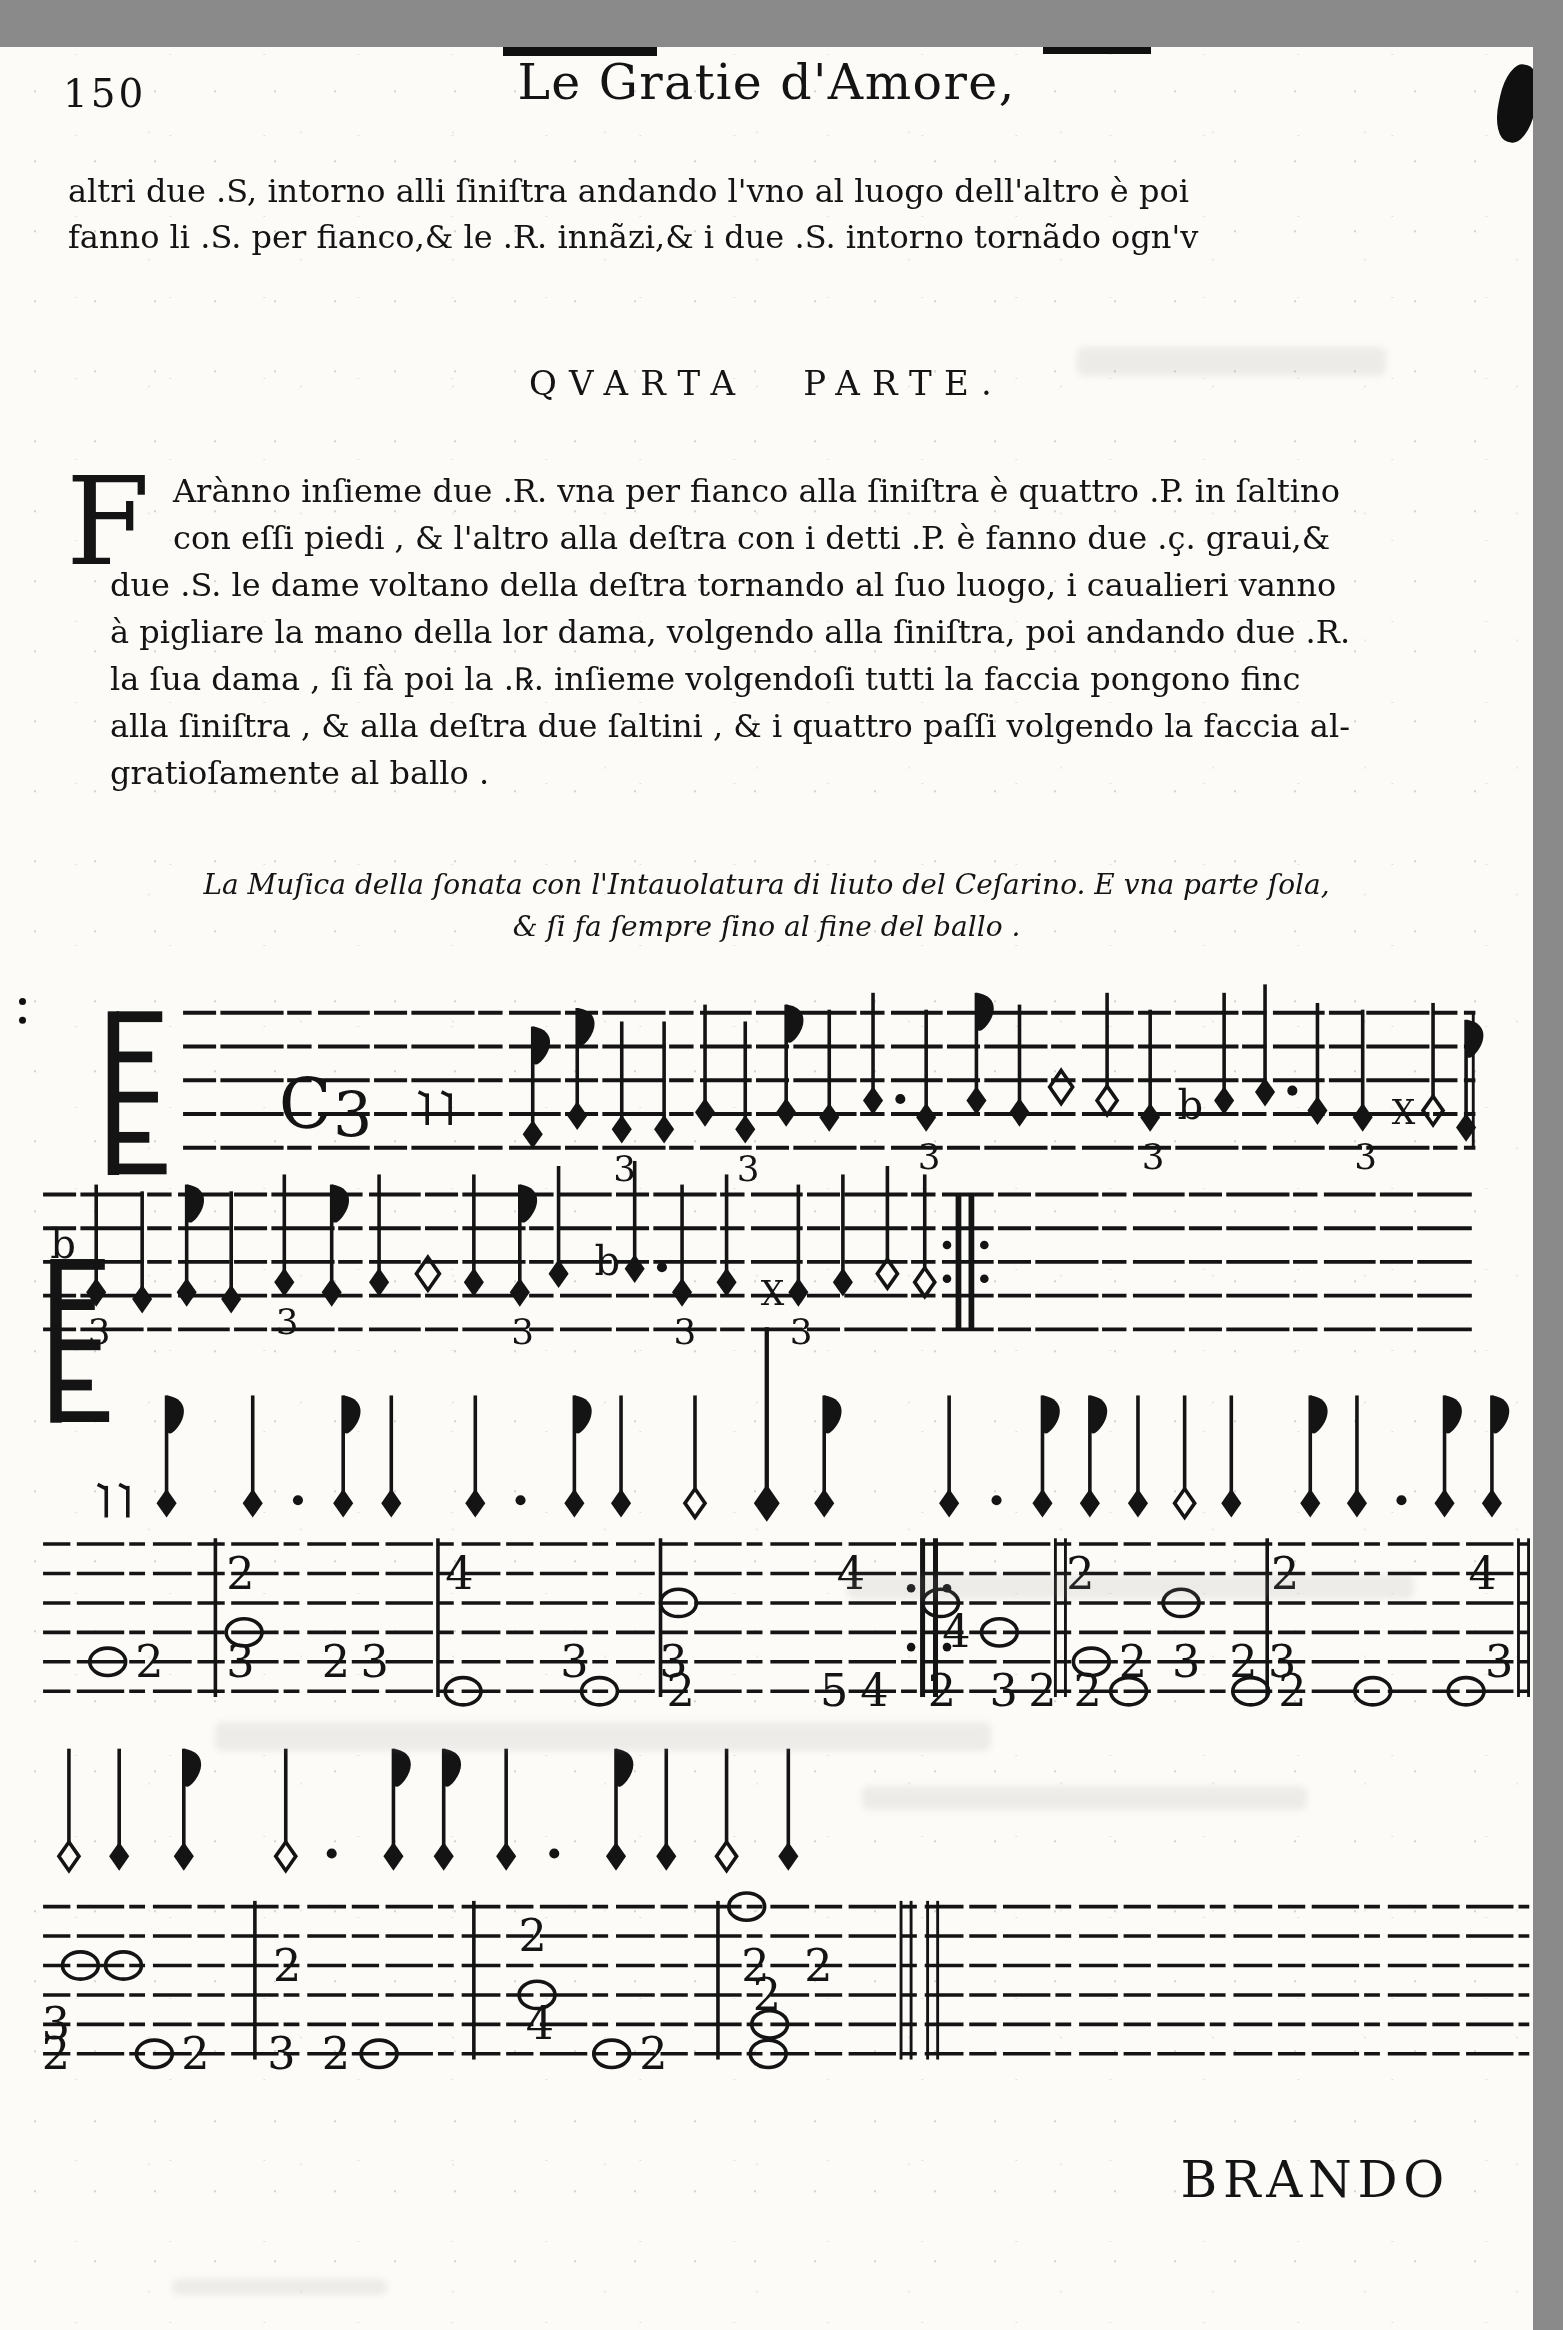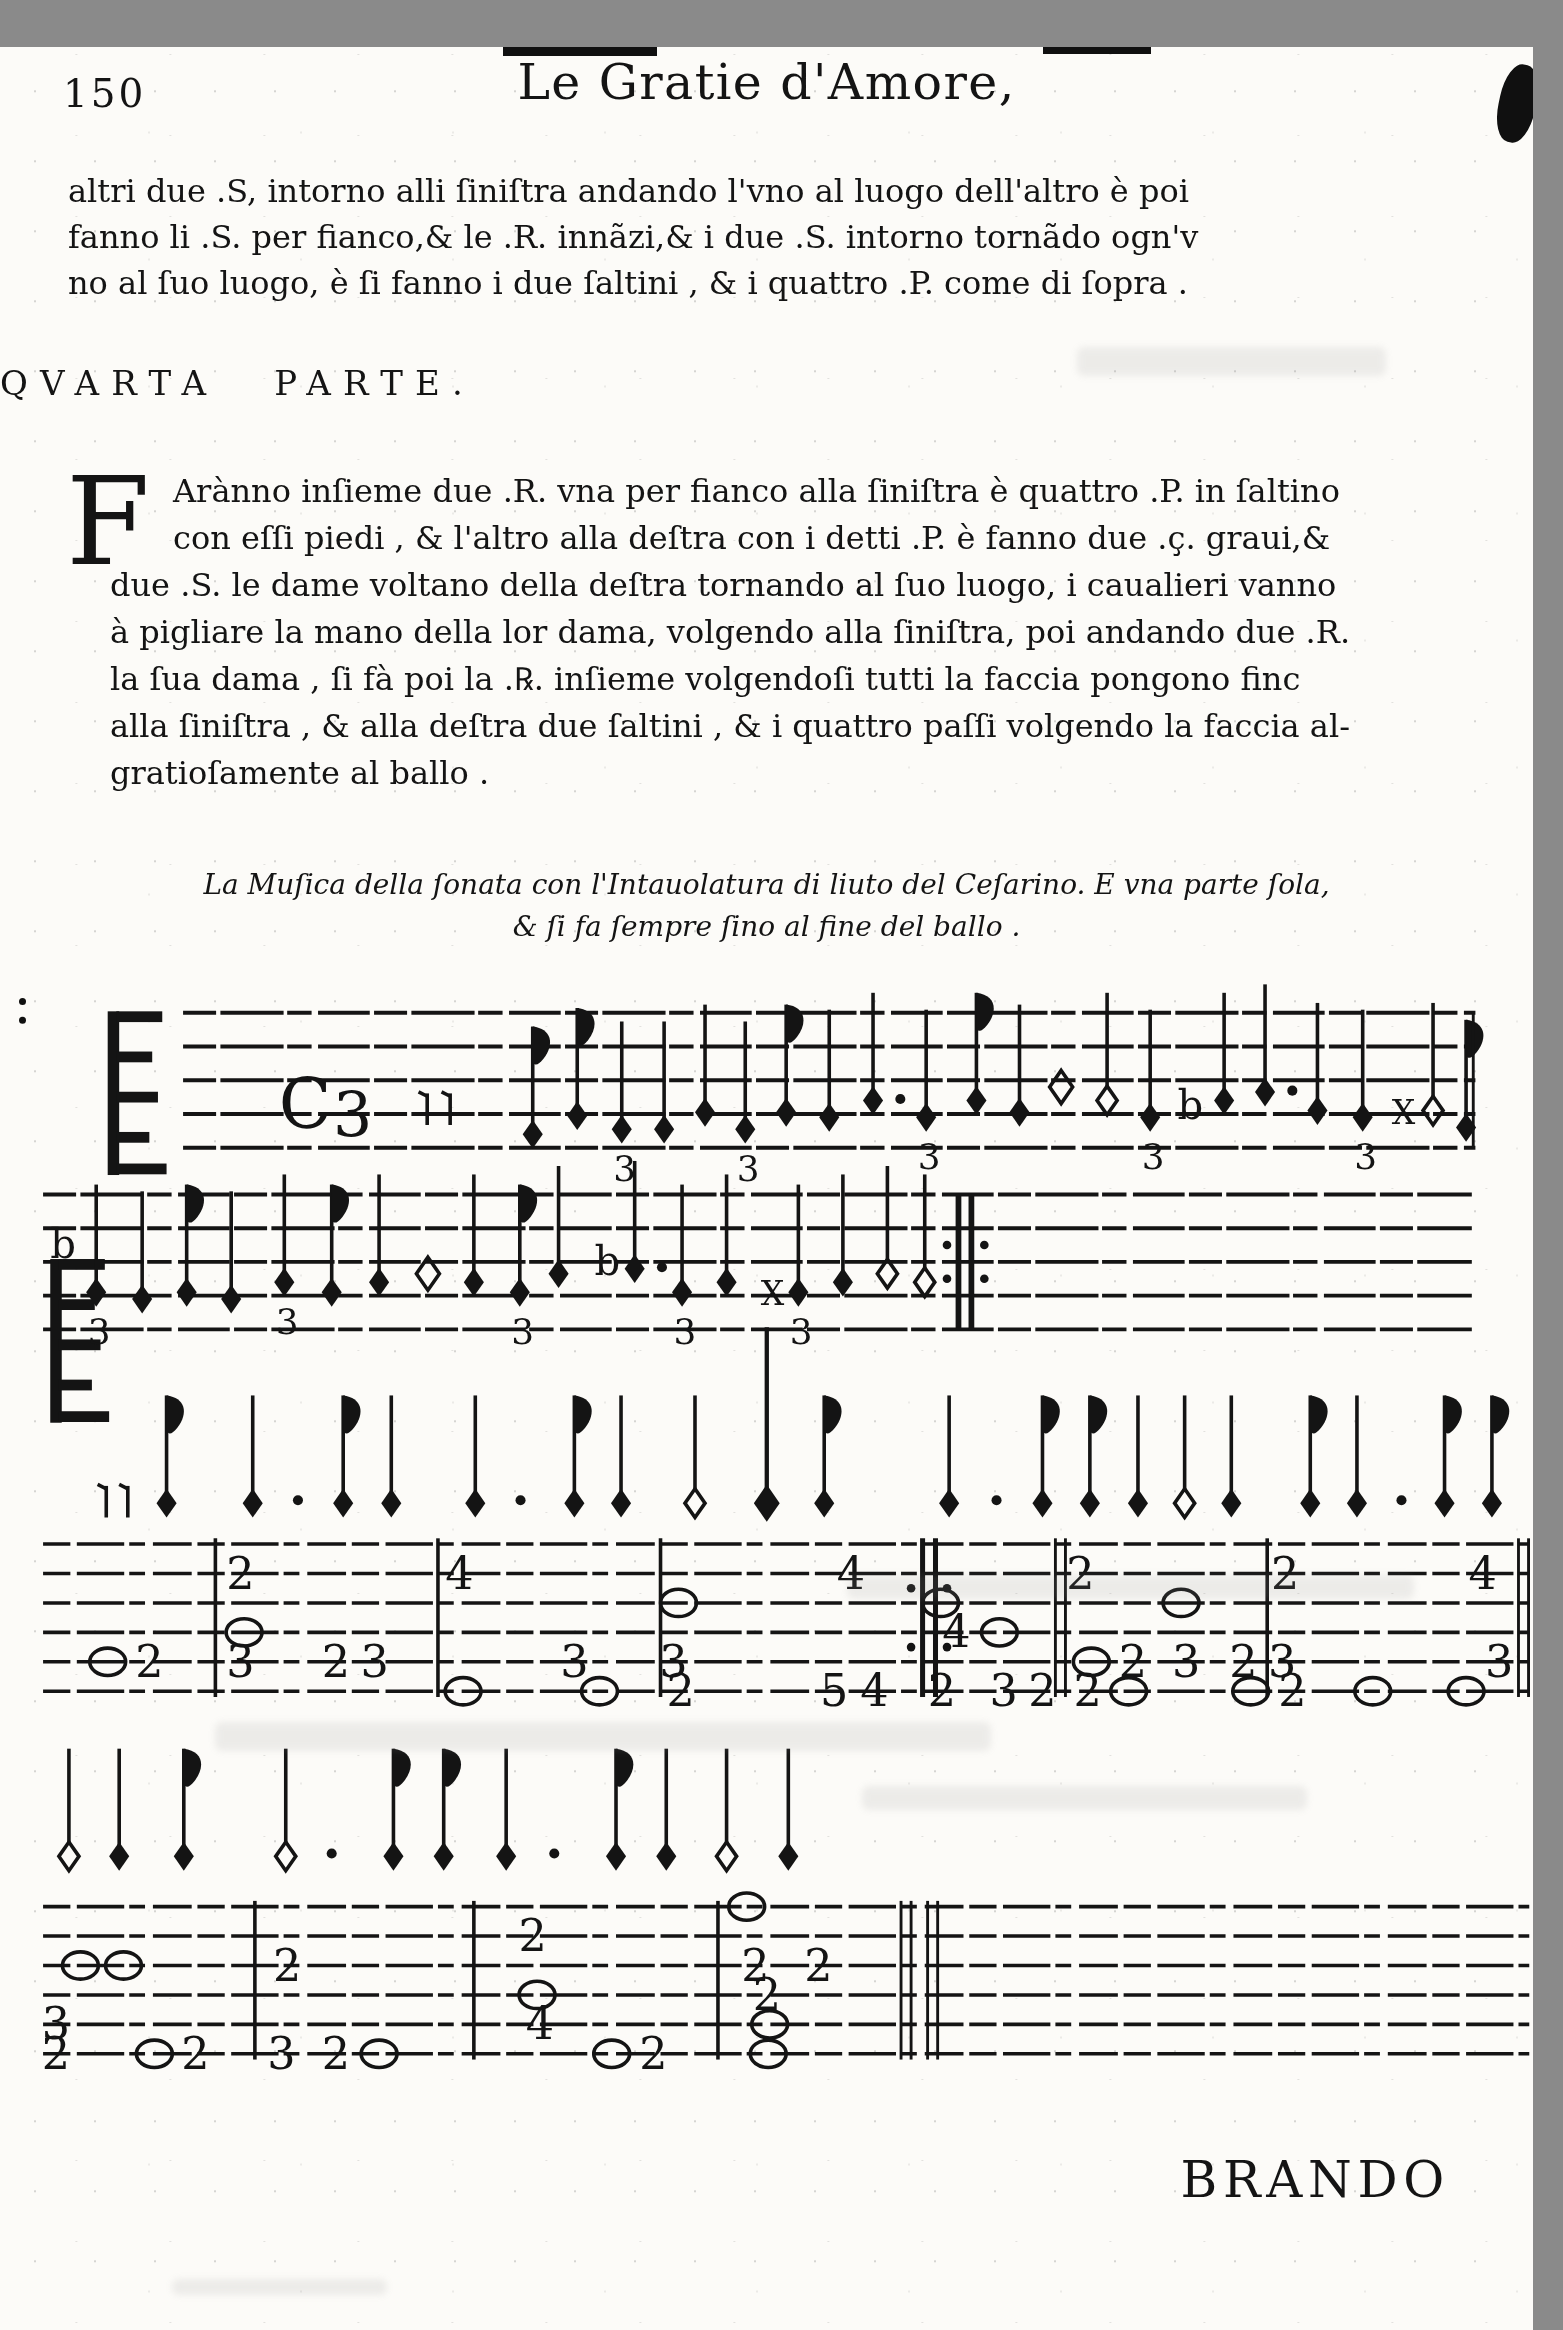--- a/index.html
+++ b/index.html
@@ -11,21 +11,21 @@
         background-image:
           radial-gradient(rgba(10,10,10,0.16) 0.9px, transparent 1px),
           radial-gradient(rgba(10,10,10,0.11) 0.7px, transparent 0.9px),
           radial-gradient(rgba(10,10,10,0.07) 1.2px, transparent 1.4px);
         background-size:60px 70px,94px 81px,152px 127px;
         background-position:5px 9.3px,29.4px 48px,73px 22px;margin-top:47px;}
   .abs{position:absolute;}
   .pagenum{left:63px;top:24.4px;font-size:39px;letter-spacing:2.9px;}
   .title{left:0;right:0;top:7px;text-align:center;font-size:49px;letter-spacing:1.4px;}
   .para1{left:68px;top:121px;width:1436px;font-size:32px;line-height:46px;white-space:nowrap;}
-  .heading{left:0;right:0;top:316px;text-align:left;font-size:34px;
+  .heading{left:0;right:0;top:316px;text-align:center;font-size:34px;
            letter-spacing:12.2px;word-spacing:33px;}
   .para2{left:68px;top:421px;width:1443px;font-size:32px;line-height:47px;white-space:nowrap;}
   .para2 .ln12{padding-left:105px;}
   .para2 .ln{padding-left:42px;}
   .dropcap{left:66px;top:422px;font-size:121px;line-height:108px;}
   .caption{left:0;right:0;top:817px;text-align:center;font-style:italic;
            font-size:28px;line-height:42px;}
   .catchword{left:1077px;top:2104px;width:373px;text-align:right;font-size:50px;
              letter-spacing:5.7px;}
   svg{position:absolute;left:0;top:0;}
@@ -36,21 +36,20 @@
 <body>
 
 <div class="page">
 
   <div class="abs pagenum">150</div>
   <div class="abs title">Le Gratie d'Amore,</div>
 
   <div class="abs para1">
     <div>altri due .S, intorno alli ſiniſtra andando l'vno al luogo dell'altro è poi</div>
     <div>fanno li .S. per fianco,&amp; le .R. innãzi,&amp; i due .S. intorno tornãdo ogn'v</div>
-    <div>no al ſuo luogo, è ſi fanno i due ſaltini , &amp; i quattro .P. come di ſopra .</div>
   </div>
 
   <div class="abs heading">QVARTA PARTE.</div>
 
   <div class="abs dropcap">F</div>
   <div class="abs para2">
     <div class="ln12">Arànno inſieme due .R. vna per fianco alla ſiniſtra è quattro .P. in ſaltino</div>
     <div class="ln12">con eſſi piedi , &amp; l'altro alla deſtra con i detti .P. è fanno due .ç. graui,&amp;</div>
     <div class="ln">due .S. le dame voltano della deſtra tornando al ſuo luogo, i caualieri vanno</div>
     <div class="ln">à pigliare la mano della lor dama, volgendo alla ſiniſtra, poi andando due .R.</div>

